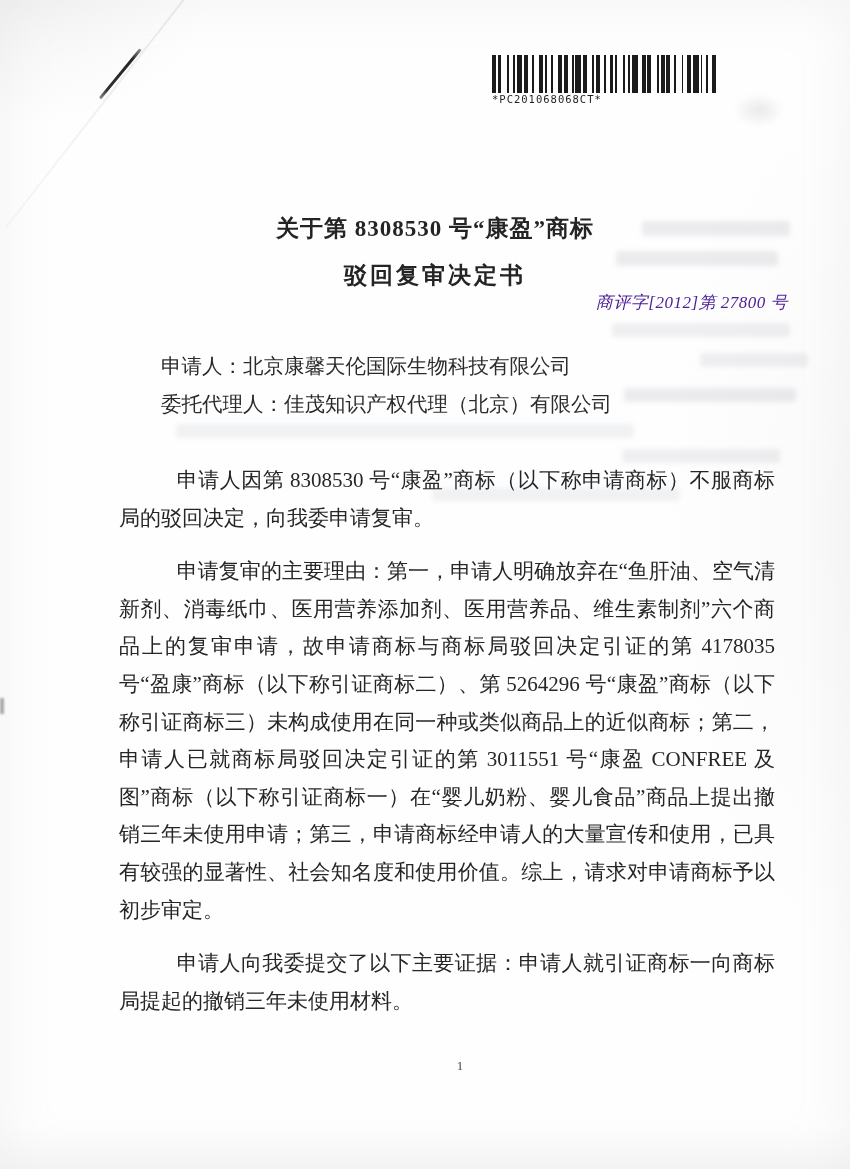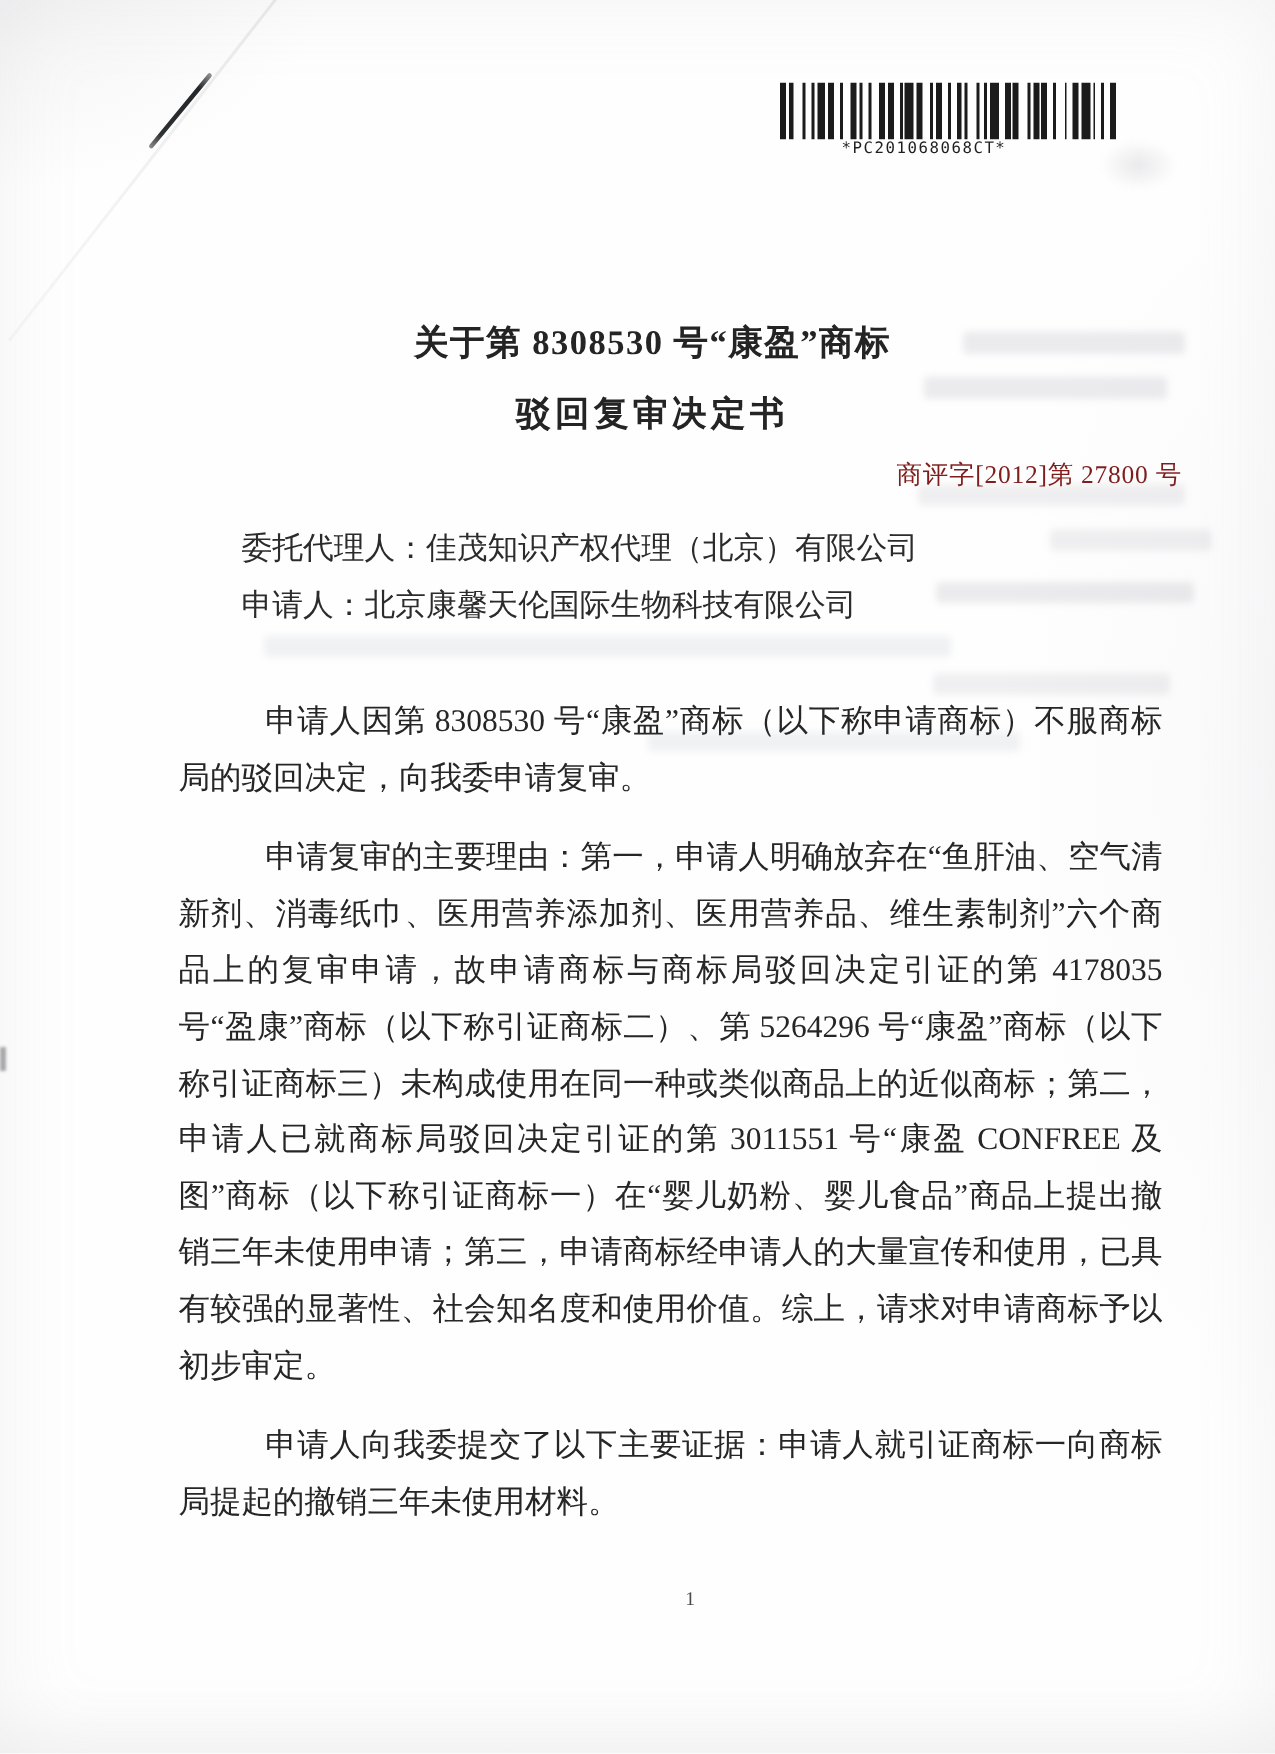--- a/index.html
+++ b/index.html
@@ -34,22 +34,21 @@
   }
   .crease-line {
     position: absolute; left: 190px; top: -10px;
     width: 1.5px; height: 300px;
     background: linear-gradient(to bottom, rgba(120,120,125,0.14), rgba(120,120,125,0.05));
     transform-origin: 0 0;
     transform: rotate(38deg);
   }
   
   .barcode-wrap {
-    position: absolute; left: 520px; top: 55px; width: 192px;
-    text-align: center;
+    position: absolute; left: 492px; top: 55px; width: 192px;
   }
   .barcode-bars {
     display: flex; align-items: stretch; justify-content: flex-start;
     height: 38px; width: 224px; overflow: hidden;
   }
   .barcode-bars i { display: block; height: 100%; }
   .barcode-bars i.b { background: #1b1b1b; }
   .barcode-label {
     font-family: "DejaVu Sans Mono", "Liberation Mono", monospace;
     font-size: 10.5px; letter-spacing: 1px; color: #1f1f1f;
@@ -72,22 +71,22 @@
     position: absolute; left: 0; top: 213px; width: 870px;
     text-align: center; font-size: 23px; font-weight: 700;
     letter-spacing: 1px; color: #242424;
   }
   .subject2 {
     position: absolute; left: 0; top: 260px; width: 870px;
     text-align: center; font-size: 23px; font-weight: 700;
     letter-spacing: 3px; color: #242424;
   }
   .doc-number {
-    position: absolute; right: 62px; top: 305px;
-    font-size: 17px; color: #7f1d1d; letter-spacing: 0.5px;
+    position: absolute; right: 62px; top: 291px;
+    font-size: 17px; color: #4c1d95; letter-spacing: 0.5px; font-style: italic;
   }
   
   .parties {
     position: absolute; left: 103px; top: 347px; width: 690px;
     font-size: 20.5px; line-height: 38px;
   }
   .party-line { padding-left: 58px; white-space: nowrap; }
   
   .body-text {
     position: absolute; left: 103px; top: 446px; width: 688px;
@@ -206,22 +205,22 @@
   </div>
   <div class="smudge"></div>
 
 
   <div class="subject1">关于第 8308530 号“康盈”商标</div>
   <div class="subject2">驳回复审决定书</div>
 
   <div class="doc-number">商评字[2012]第 27800 号</div>
 
   <div class="parties" id="parties">
+      <div class="party-line"><span>申请人：</span><span>北京康馨天伦国际生物科技有限公司</span></div>
       <div class="party-line"><span>委托代理人：</span><span>佳茂知识产权代理（北京）有限公司</span></div>
-      <div class="party-line"><span>申请人：</span><span>北京康馨天伦国际生物科技有限公司</span></div>
     </div>
 
   <div class="body-text" id="body-text">
       <p>申请人因第 8308530 号“康盈”商标（以下称申请商标）不服商标局的驳回决定，向我委申请复审。</p>
       <p>申请复审的主要理由：第一，申请人明确放弃在“鱼肝油、空气清新剂、消毒纸巾、医用营养添加剂、医用营养品、维生素制剂”六个商品上的复审申请，故申请商标与商标局驳回决定引证的第 4178035 号“盈康”商标（以下称引证商标二）、第 5264296 号“康盈”商标（以下称引证商标三）未构成使用在同一种或类似商品上的近似商标；第二，申请人已就商标局驳回决定引证的第 3011551 号“康盈 CONFREE 及图”商标（以下称引证商标一）在“婴儿奶粉、婴儿食品”商品上提出撤销三年未使用申请；第三，申请商标经申请人的大量宣传和使用，已具有较强的显著性、社会知名度和使用价值。综上，请求对申请商标予以初步审定。</p>
       <p>申请人向我委提交了以下主要证据：申请人就引证商标一向商标局提起的撤销三年未使用材料。</p>
     </div>
 
   <div class="ghost g1"></div>
   <div class="ghost g2"></div>

